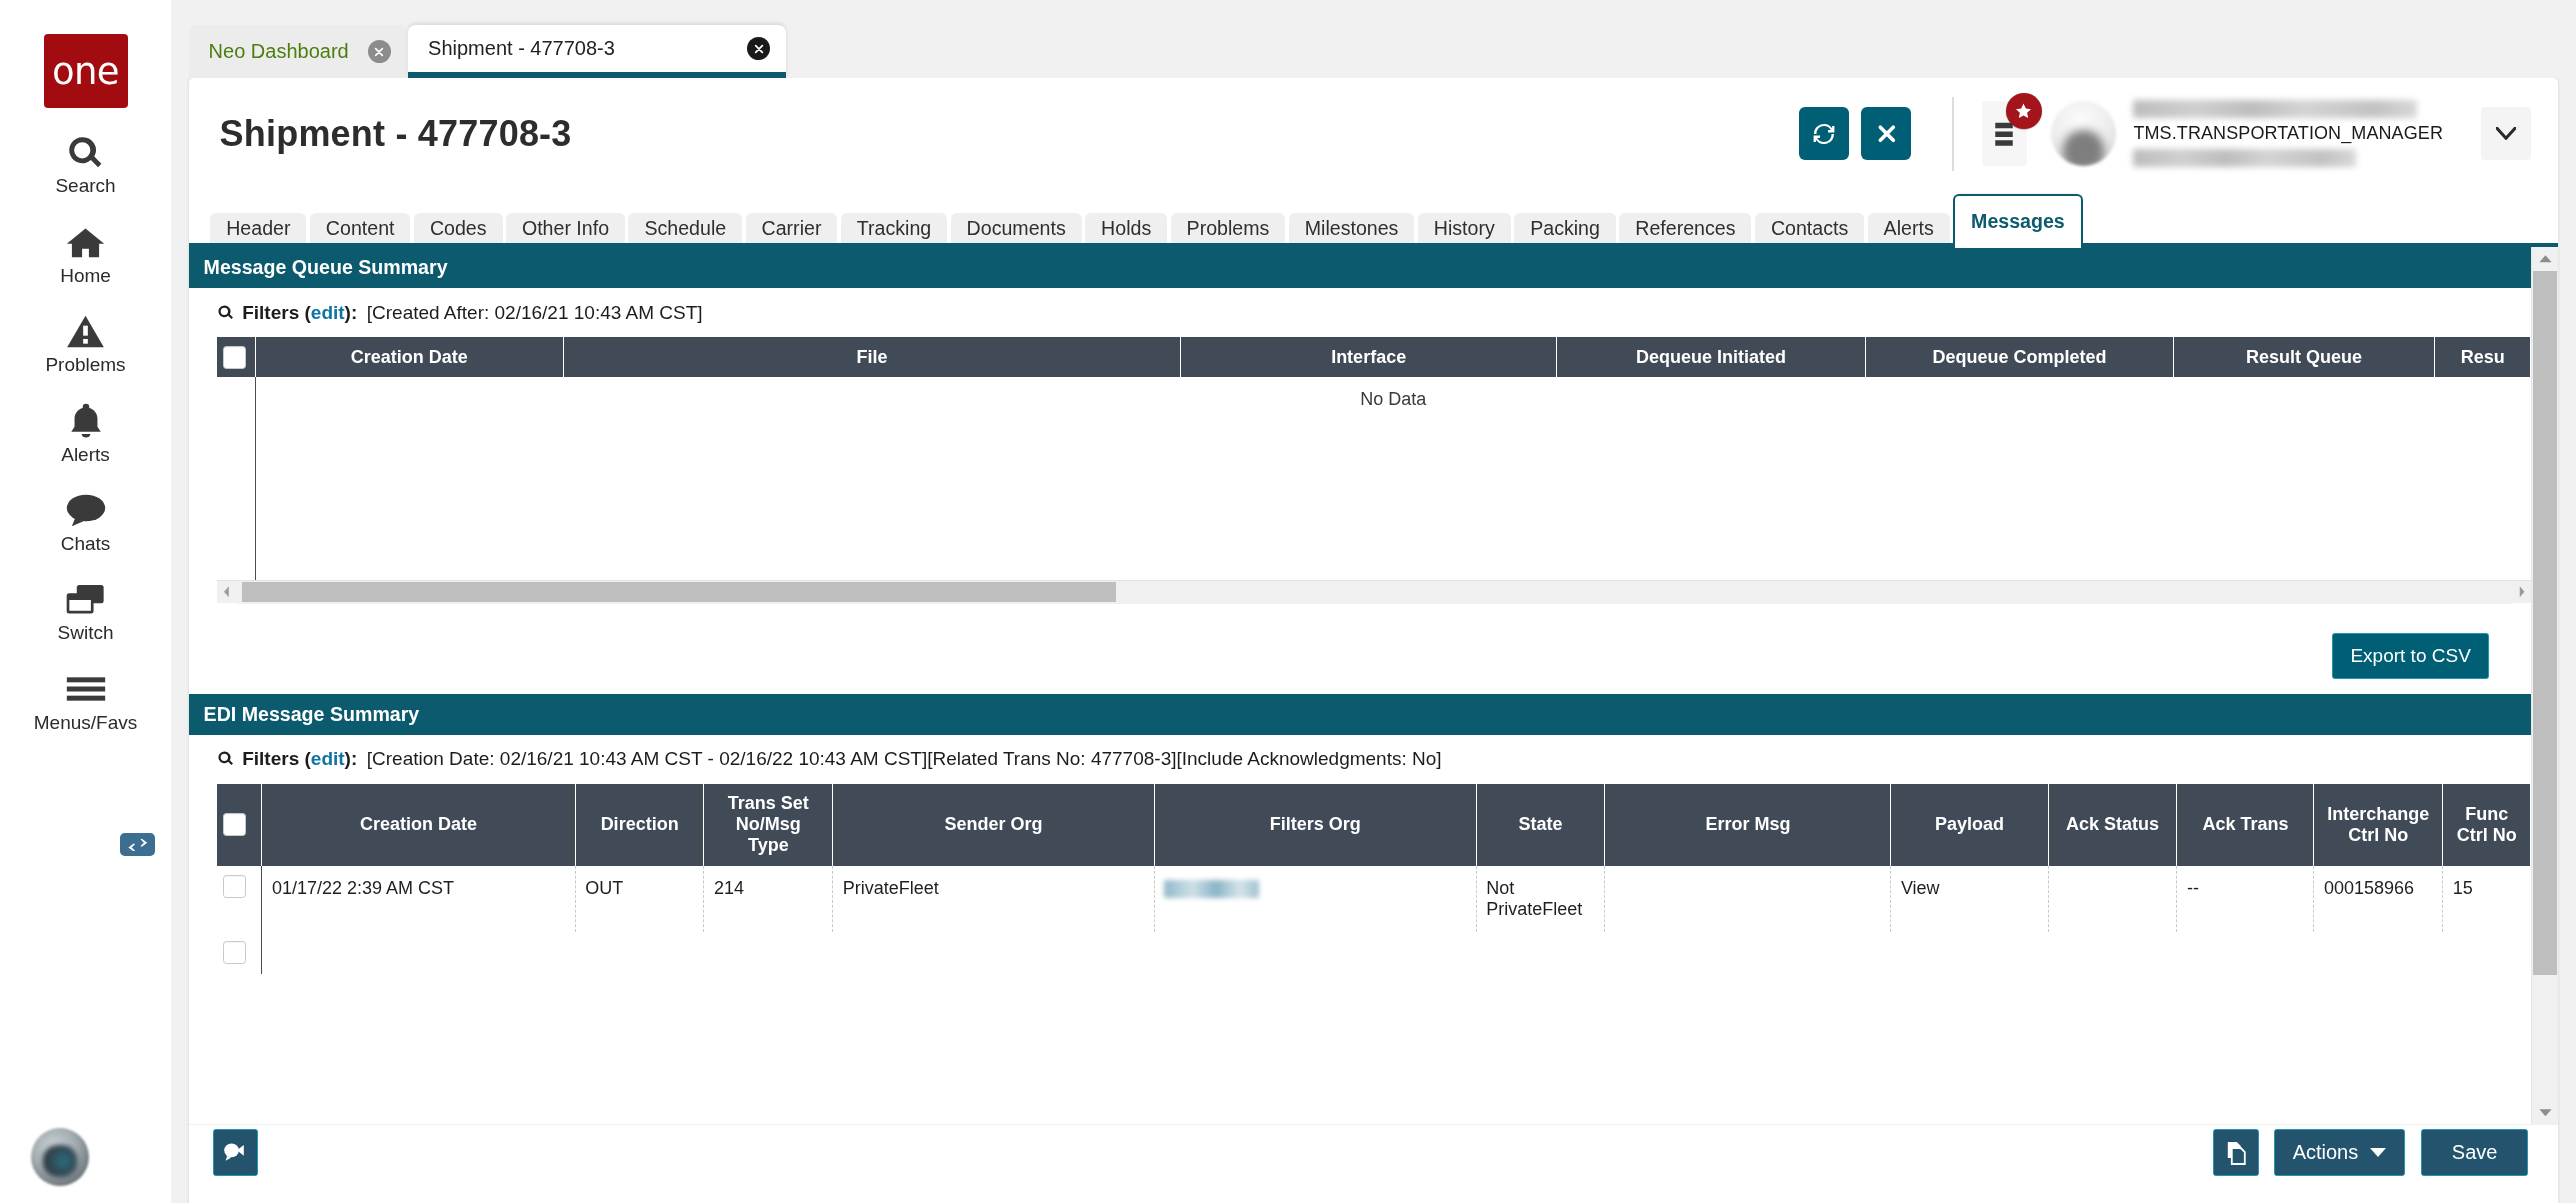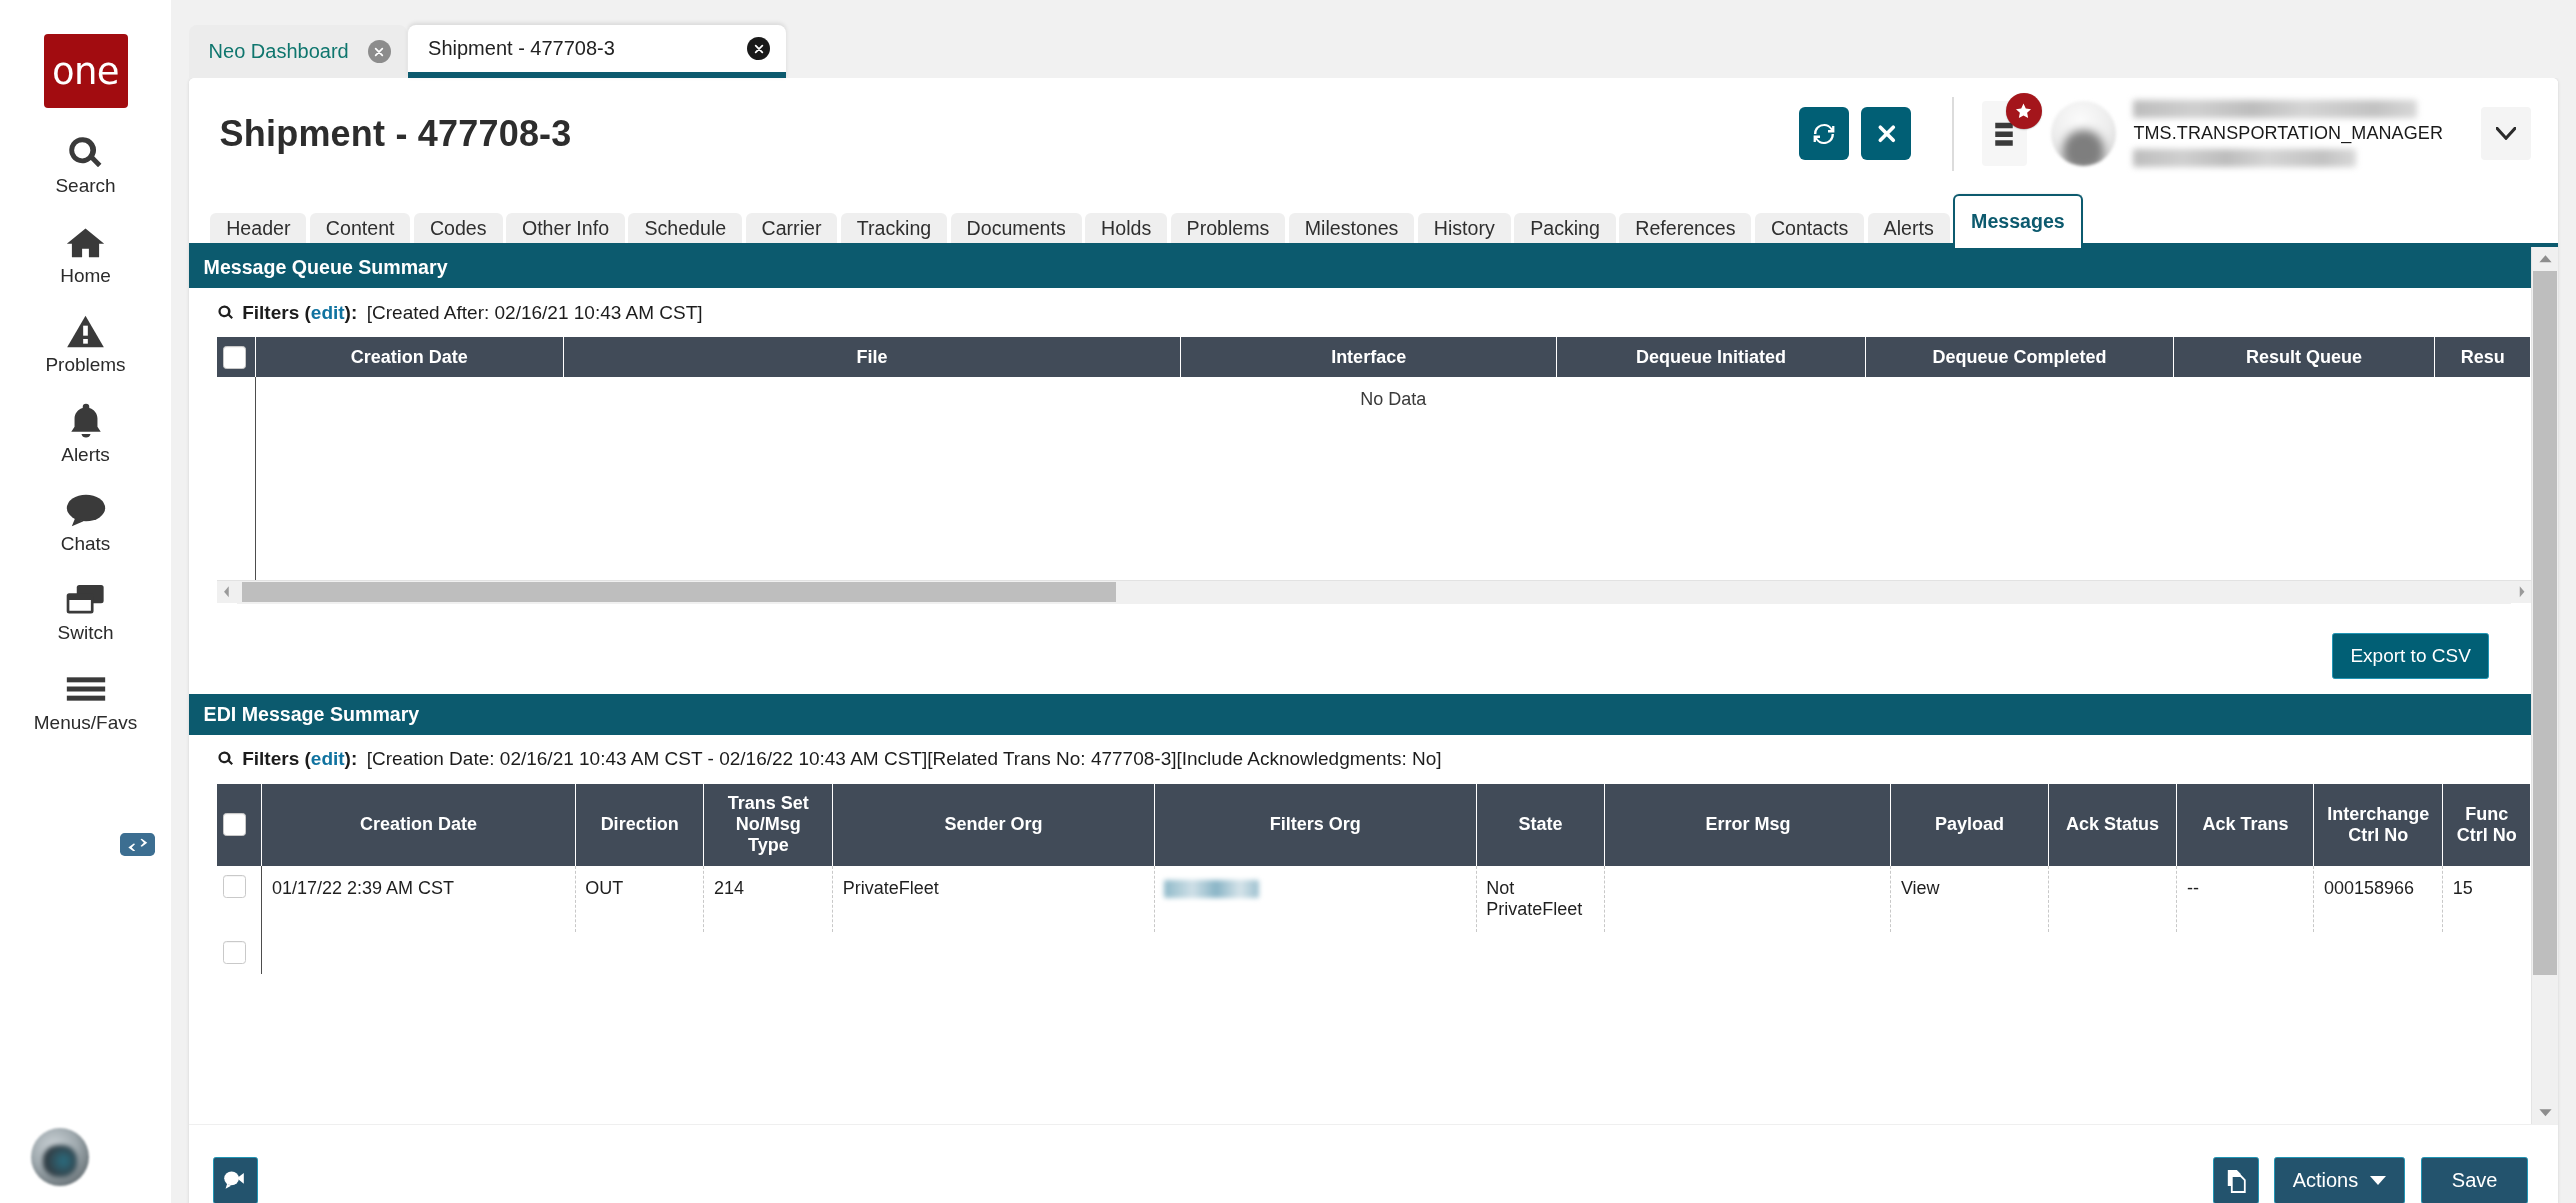--- a/index.html
+++ b/index.html
@@ -83,21 +83,21 @@
   }
   .doc-tab {
     height: 53px; min-width: 203px;
     border-radius: 8px 8px 0 0;
     display: flex; align-items: center; justify-content: space-between;
     padding: 0 16px 0 20px;
     font-size: 20px;
     cursor: pointer;
     position: relative;
   }
-  .doc-tab.inactive { background: #ececec; color: #0f766e; margin-right: 1.4px; }
+  .doc-tab.inactive { background: #ececec; color: #4d7c0f; margin-right: 1.4px; }
   .doc-tab.active {
     background: #ffffff; color: #222; width: 378px;
     box-shadow: 0 -1.4px 4px rgba(0,0,0,.10);
     border-bottom: 6px solid #0c5a6e;
   }
   .doc-tab .tab-title { white-space: nowrap; overflow: hidden; }
   .tab-close {
     width: 23px; height: 23px; border-radius: 50%;
     display: inline-flex; align-items: center; justify-content: center;
     flex: 0 0 23px; margin-left: 19px;
@@ -273,22 +273,22 @@
     border-left: 0.7px solid #e4e4e4;
   }
   #v-scroll .v-arrow { height: 23px; display: flex; align-items: center; justify-content: center; flex: 0 0 23px; }
   #v-scroll .v-track { flex: 1 1 auto; width: 27px; position: relative; }
   #v-scroll .v-thumb { position: absolute; top: 1.4px; left: 1.4px; width: 24px; height: 704px; background: #bebebe; }
 
   
   #bottom-bar {
     height: 80px; flex: 0 0 80px;
     background: #fff;
-    display: flex; align-items: flex-end;
-    padding: 10px 30px 0 24px;
+    display: flex; align-items: flex-start;
+    padding: 4px 30px 0 24px;
     border-top: 0.7px solid #efefef;
   }
   #bottom-spacer { flex: 1 1 auto; }
   .navy-btn {
     background: #23536d; color: #fff; border: 1.4px solid #2196b5;
     border-radius: 2.7px; font-size: 20px;
     display: flex; align-items: center; justify-content: center;
     cursor: pointer; font-family: "Liberation Sans", sans-serif;
   }
   #chat-btn { width: 45px; height: 47px; }

